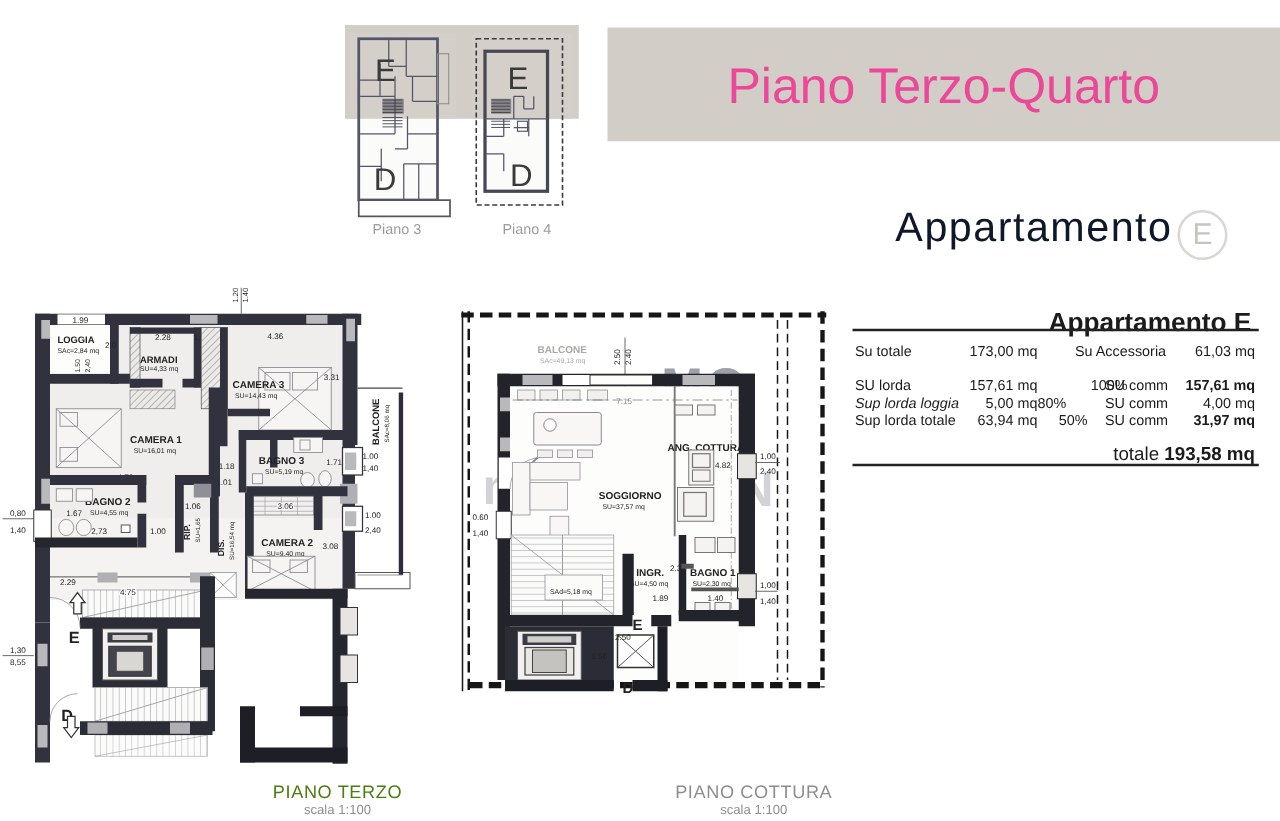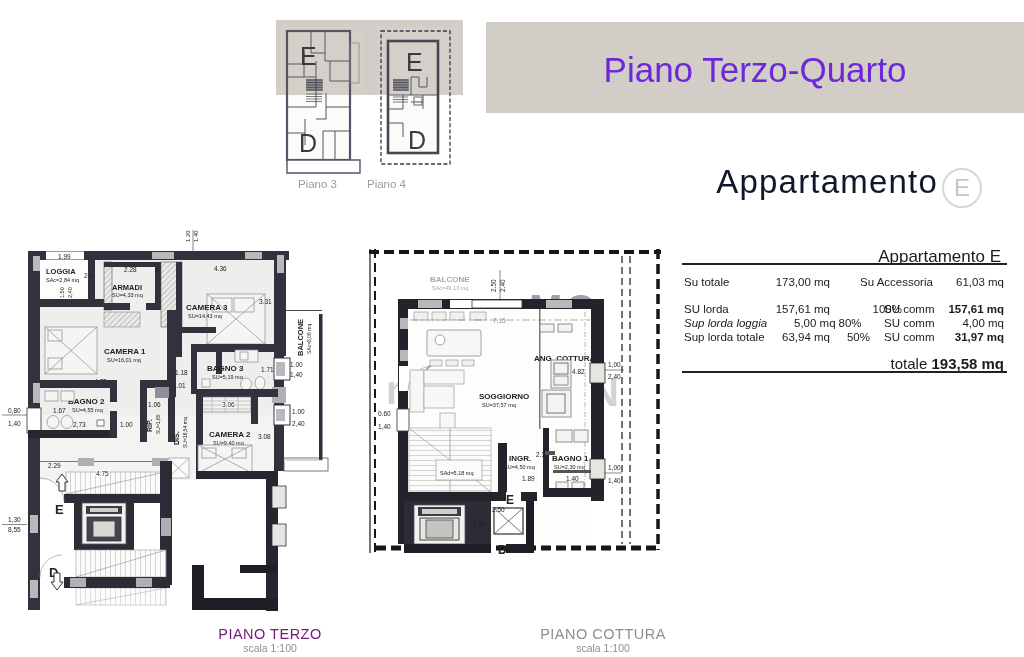--- a/index.html
+++ b/index.html
@@ -8,60 +8,60 @@
   .abs{position:absolute;}
   .band{background:#d2cec7;}
 </style>
 </head>
 <body>
 
 <div class="abs band" style="left:276px;top:20px;width:187px;height:75px;"></div>
 
 <div class="abs band" style="left:486px;top:22px;width:538px;height:91px;"></div>
 <div class="abs" style="left:486px;top:22px;width:538px;height:91px;display:flex;align-items:center;justify-content:center;">
-  <span style="font-size:35px;color:#6d28d9;letter-spacing:0px;position:relative;top:2px;">Piano Terzo-Quarto</span>
+  <span style="font-size:40px;color:#ec4899;letter-spacing:0px;position:relative;top:2px;">Piano Terzo-Quarto</span>
 </div>
 
 <div class="abs" style="left:600px;top:163px;width:338px;text-align:right;font-size:33px;color:#0f172a;letter-spacing:1.2px;">Appartamento</div>
 <div class="abs" style="left:942px;top:168px;width:36px;height:36px;border:2px solid #d8d7d4;border-radius:50%;text-align:center;line-height:36px;font-size:24px;color:#c6c5c2;">E</div>
 
 <div class="abs" style="left:270px;top:178px;width:95px;text-align:center;font-size:11.5px;color:#9c9c9a;">Piano 3</div>
-<div class="abs" style="left:367px;top:178px;width:95px;text-align:left;font-size:11.5px;color:#9c9c9a;">Piano 4</div>
+<div class="abs" style="left:346px;top:178px;width:95px;text-align:right;font-size:11.5px;color:#9c9c9a;">Piano 4</div>
 
 <div id="tbl" class="abs" style="left:670px;top:244px;width:340px;font-size:11.5px;color:#1b1b1b;">
-  <div class="abs" style="left:150px;top:3px;width:181px;text-align:right;font-weight:normal;font-size:17px;">Appartamento E</div>
+  <div class="abs" style="left:150px;top:3px;width:181px;text-align:right;font-weight:bold;font-size:21px;">Appartamento E</div>
   <div class="abs" style="left:12px;top:19px;width:325px;border-top:2px solid #222;"></div>
   <div class="abs" style="left:14px;top:32px;">Su totale</div>
   <div class="abs" style="left:84px;top:32px;width:76px;text-align:right;">173,00 mq</div>
   <div class="abs" style="left:190px;top:32px;">Su Accessoria</div>
   <div class="abs" style="left:262px;top:32px;width:72px;text-align:right;">61,03 mq</div>
 
   <div class="abs" style="left:14px;top:59px;">SU lorda</div>
   <div class="abs" style="left:84px;top:59px;width:76px;text-align:right;">157,61 mq</div>
   <div class="abs" style="left:160px;top:59px;width:40px;text-align:right;margin-left:32px;">100%</div>
   <div class="abs" style="left:214px;top:59px;">SU comm</div>
   <div class="abs" style="left:258px;top:59px;width:76px;text-align:right;font-weight:bold;">157,61 mq</div>
 
   <div class="abs" style="left:14px;top:73px;font-style:italic;">Sup lorda loggia</div>
-  <div class="abs" style="left:84px;top:73px;width:76px;padding-left:40px;">5,00 mq</div>
-  <div class="abs" style="left:160px;top:73px;width:40px;text-align:center;">80%</div>
+  <div class="abs" style="left:84px;top:73px;width:76px;text-align:right;">5,00 mq</div>
+  <div class="abs" style="left:160px;top:73px;width:40px;text-align:left;">80%</div>
   <div class="abs" style="left:214px;top:73px;">SU comm</div>
   <div class="abs" style="left:258px;top:73px;width:76px;text-align:right;font-weight:normal;">4,00 mq</div>
 
   <div class="abs" style="left:14px;top:87px;">Sup lorda totale</div>
   <div class="abs" style="left:84px;top:87px;width:76px;text-align:right;">63,94 mq</div>
   <div class="abs" style="left:160px;top:87px;width:40px;text-align:right;">50%</div>
   <div class="abs" style="left:214px;top:87px;">SU comm</div>
   <div class="abs" style="left:258px;top:87px;width:76px;text-align:right;font-weight:bold;">31,97 mq</div>
 
   <div class="abs" style="left:150px;top:111px;width:184px;text-align:right;font-size:15px;">totale <b>193,58 mq</b></div>
   <div class="abs" style="left:12px;top:127px;width:325px;border-top:2px solid #222;"></div>
 </div>
 
-<div class="abs" style="left:180px;top:626px;width:180px;text-align:center;font-size:14.5px;color:#701a75;letter-spacing:0.5px;">PIANO TERZO</div>
+<div class="abs" style="left:180px;top:626px;width:180px;text-align:center;font-size:14.5px;color:#4d7c0f;letter-spacing:0.5px;">PIANO TERZO</div>
 <div class="abs" style="left:180px;top:642px;width:180px;text-align:center;font-size:10.5px;color:#8e8e8c;">scala 1:100</div>
 <div class="abs" style="left:513px;top:626px;width:180px;text-align:center;font-size:14.5px;color:#8e8e8c;letter-spacing:0.5px;">PIANO COTTURA</div>
 <div class="abs" style="left:513px;top:642px;width:180px;text-align:center;font-size:10.5px;color:#8e8e8c;">scala 1:100</div>
 
 <div class="abs" style="left:529px;top:287px;font-size:40px;color:#9da0a8;opacity:1;font-weight:bold;letter-spacing:3px;">MO</div>
 <div class="abs" style="left:584px;top:316px;font-size:17px;color:#9d9da4;opacity:.8;font-weight:bold;">A</div>
 <div class="abs" style="left:386px;top:368px;font-size:40px;color:#c9c9ce;opacity:.8;font-weight:bold;">m</div>
 <div class="abs" style="left:590px;top:370px;font-size:40px;color:#c9c9ce;opacity:.8;font-weight:bold;">N</div>
 
 <svg id="thumb1" class="abs" style="left:280px;top:27px;" width="85" height="150" viewBox="0 0 85 150">

